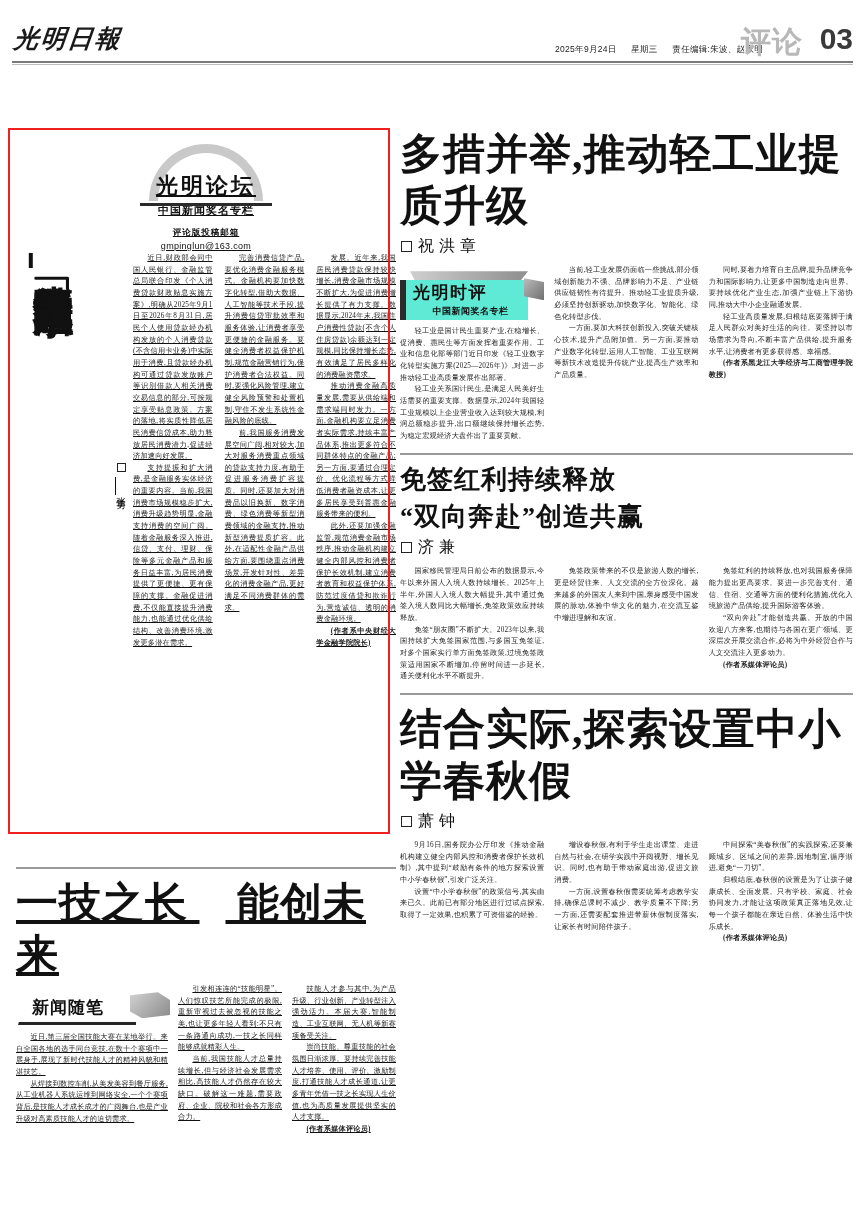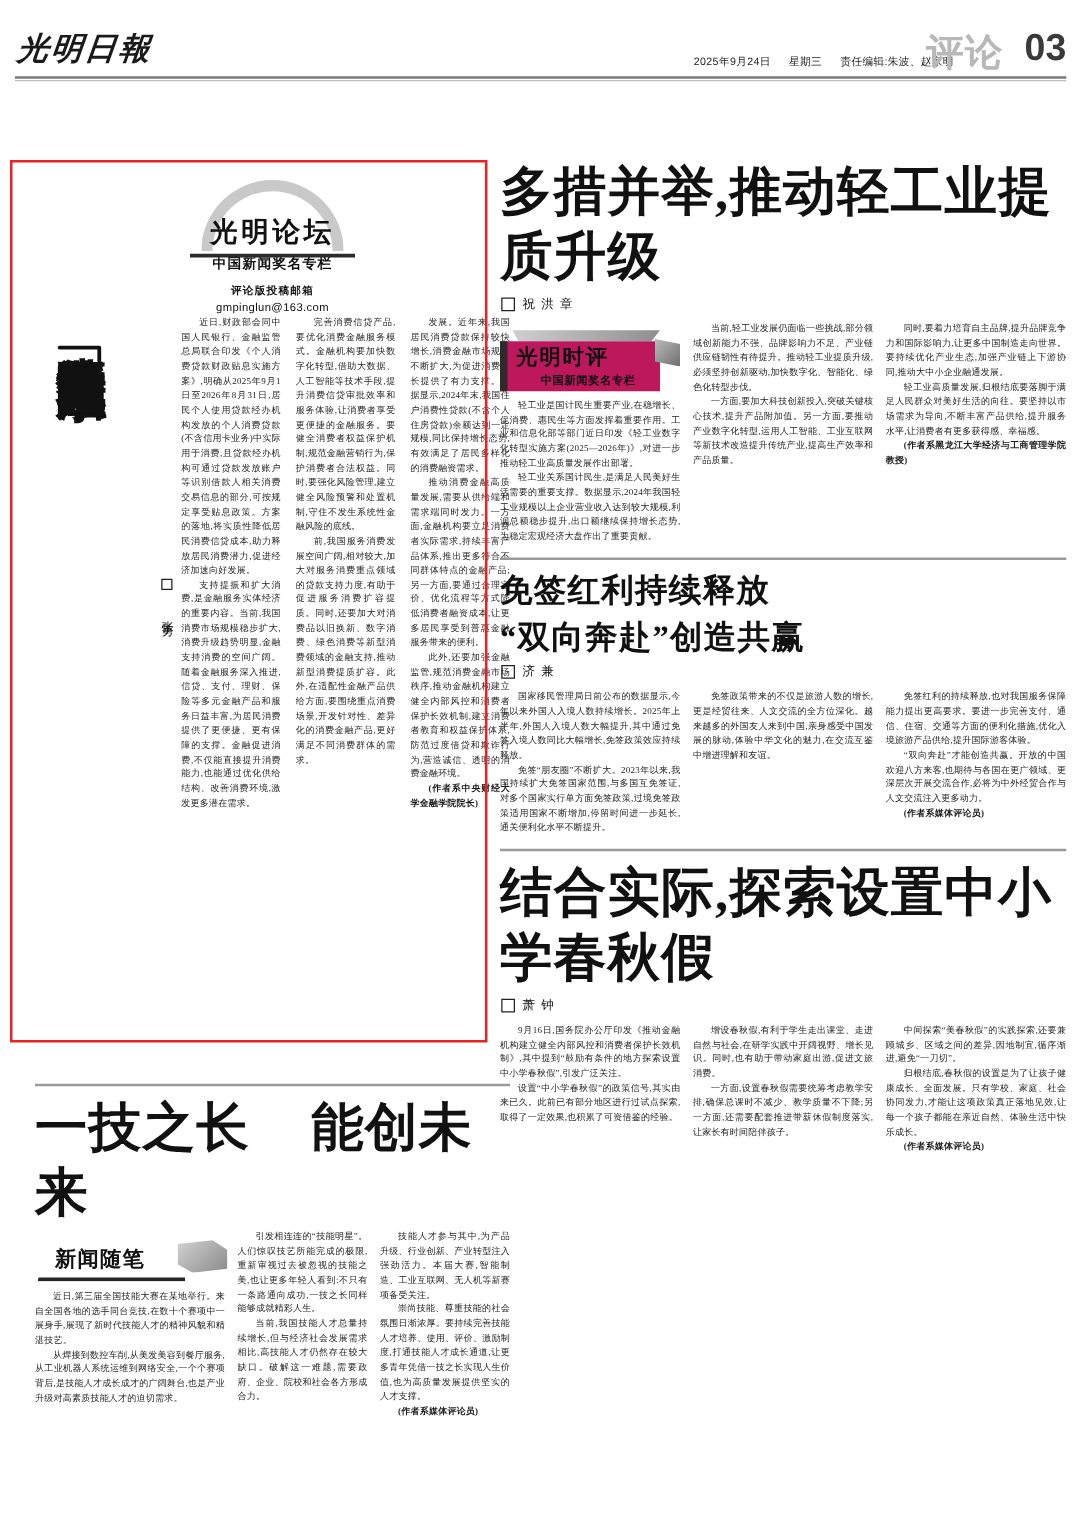--- a/index.html
+++ b/index.html
@@ -52,21 +52,21 @@
   .rule-top::after{
     content:"";position:absolute;left:0;right:0;top:3px;height:1px;background:#bdbdbd;
   }
 
   
   .page{
     position:relative;
     padding:0 12px;
   }
   .col-left{
-    position:absolute;left:28px;top:66px;width:380px;
+    position:absolute;left:16px;top:66px;width:380px;text-decoration:underline;
   }
   .col-right{
     position:absolute;left:400px;top:66px;width:453px;
   }
 
   
   .highlight-box{
     position:absolute;
     left:8px;top:66px;
     width:382px;height:706px;
@@ -115,21 +115,21 @@
     position:relative;
     width:128px;
     margin:6px 0 6px 0;
   }
   .flag-badge .fb-top{
     height:9px;background:linear-gradient(90deg,#cfcfcf,#8e8e8e);
     margin-left:10px;
     clip-path:polygon(0 0,100% 0,94% 100%,4% 100%);
   }
   .flag-badge .fb-main{
-    background:#be185d;
+    background:#5eead4;
     border-left:6px solid #2b2b2b;
     padding:1px 0 2px 7px;
     position:relative;
   }
   .flag-badge .fb-title{
     font-size:17px;font-weight:bold;letter-spacing:1.5px;
   }
   .flag-badge .fb-sub{
     font-size:9px;font-weight:bold;letter-spacing:.5px;text-align:center;
     margin-top:1px;
@@ -191,21 +191,21 @@
 
   .h-big{
     font-size:42px;font-weight:bold;letter-spacing:1px;line-height:1.24;
     margin:0 0 3px 0;
   }
   .h-mid{
     font-size:26px;font-weight:bold;letter-spacing:1px;line-height:1.3;
     margin:0 0 3px 0;
   }
   .byline{
-    font-size:10px;letter-spacing:5px;margin:4px 0 8px 1px;
+    font-size:16px;letter-spacing:5px;margin:4px 0 8px 1px;
     display:flex;align-items:center;gap:6px;text-align:center;
   }
   .byline .sq{
     width:9px;height:9px;border:1.4px solid #222;display:inline-block;
   }
 
   
   .cols{display:flex;gap:10px;}
   .col{flex:1;}
   .body-txt{

